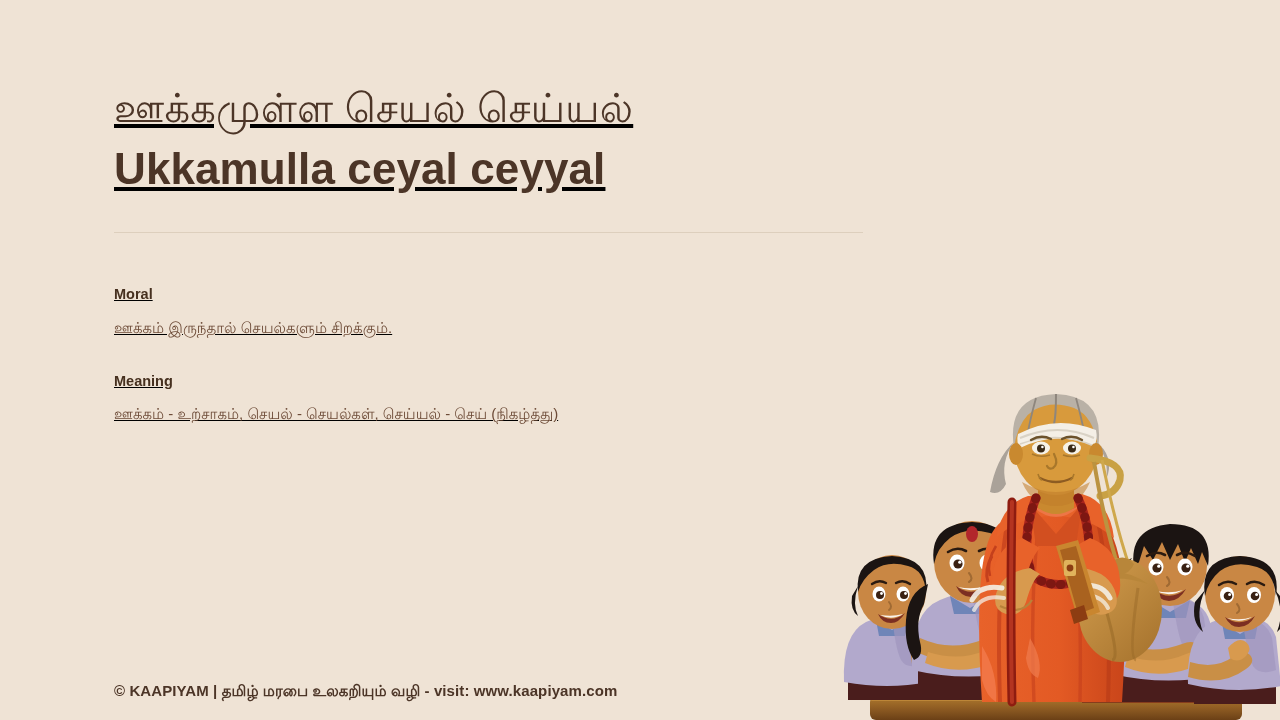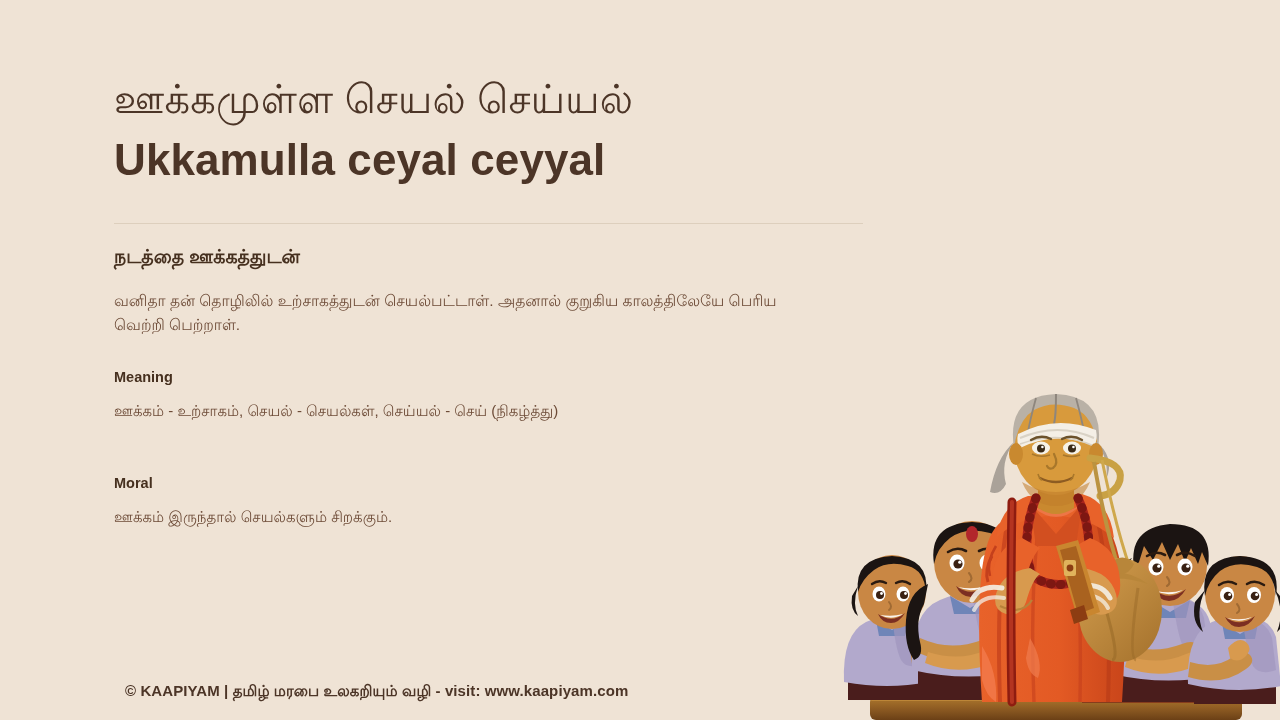--- a/index.html
+++ b/index.html
@@ -12,23 +12,24 @@
 
   body {
     background:#efe3d5;
     font-family:"Liberation Sans", sans-serif;
     position:relative;
   }
 
   
   .content {
     position:absolute;
-    left:114px; top:4px;
+    left:114px; top:13px;
     width:760px;
     z-index:5;
+    text-decoration:underline;
   }
 
   .title-block { padding-top:72px; }
 
   .title-ta {
     font-size:40px;
     line-height:1.16;
     font-weight:400;
     color:#4c3527;
     letter-spacing:0.2px;
@@ -87,21 +88,20 @@
 
   
   .footer {
     position:absolute;
     left:114px; bottom:18px;
     font-size:15px;
     font-weight:700;
     color:#4c3527;
     letter-spacing:0.1px;
     z-index:5;
-    margin-left:11px;
   }
 
   
   .illustration {
     position:absolute;
     right:0; bottom:0;
     width:448px; height:350px;
     z-index:1;
     pointer-events:none;
   }
@@ -361,30 +361,26 @@
 
 <div class="content">
 
   <div class="title-block">
     <h1 class="title-ta">ஊக்கமுள்ள செயல் செய்யல்</h1>
     <h2 class="title-en">Ukkamulla ceyal ceyyal</h2>
   </div>
 
   <div class="divider"></div>
 
-  <div class="story">
-    <div class="story-heading">நடத்தை ஊக்கத்துடன்</div>
-    <p class="story-body">வனிதா தன் தொழிலில் உற்சாகத்துடன் செயல்பட்டாள். அதனால் குறுகிய காலத்திலேயே பெரிய வெற்றி பெற்றாள்.</p>
+
+  <div class="section moral">
+    <div class="section-label">Moral</div>
+    <p class="section-text">ஊக்கம் இருந்தால் செயல்களும் சிறக்கும்.</p>
   </div>
 
   <div class="section meaning">
     <div class="section-label">Meaning</div>
     <p class="section-text">ஊக்கம் - உற்சாகம், செயல் - செயல்கள், செய்யல் - செய் (நிகழ்த்து)</p>
   </div>
 
-  <div class="section moral">
-    <div class="section-label">Moral</div>
-    <p class="section-text">ஊக்கம் இருந்தால் செயல்களும் சிறக்கும்.</p>
-  </div>
-
 </div>
 
 <div class="footer">© KAAPIYAM | தமிழ் மரபை உலகறியும் வழி - visit: www.kaapiyam.com</div>
 
 </body></html>

